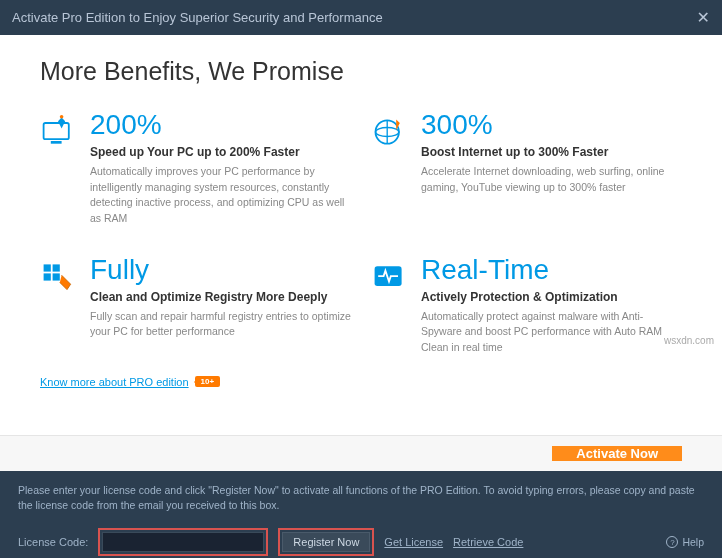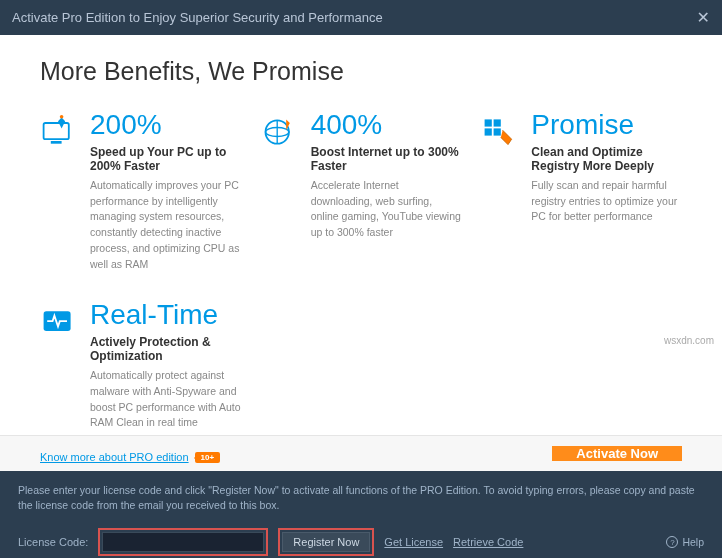--- a/index.html
+++ b/index.html
@@ -4,21 +4,21 @@
   <style>
     * { margin: 0; padding: 0; box-sizing: border-box; }
     body { font-family: "Segoe UI", Arial, sans-serif; width: 722px; height: 558px; overflow: hidden; background: #fff; }
     
     .titlebar { background: #2c3e50; color: #b8c5d6; padding: 8px 12px; display: flex; justify-content: space-between; align-items: center; font-size: 13px; }
     .titlebar-close { color: #b8c5d6; font-size: 16px; cursor: pointer; }
     
     .content { padding: 22px 40px 12px 40px; background: #fff; height: 400px; }
     .headline { font-size: 25px; color: #333; font-weight: 400; margin-bottom: 24px; }
     
-    .features { display: grid; grid-template-columns: 1fr 1fr 1fr; gap: 28px 20px; }
+    .features { display: grid; grid-template-columns: 1fr 1fr; gap: 28px 20px; }
     .feature { display: flex; gap: 14px; }
     .feature-icon { width: 36px; height: 36px; flex-shrink: 0; margin-top: 4px; }
     .feature-title { font-size: 28px; color: #0099e5; font-weight: 300; line-height: 1.1; }
     .feature-subtitle { font-size: 12px; color: #333; font-weight: 600; margin: 4px 0 5px 0; }
     .feature-desc { font-size: 10.5px; color: #888; line-height: 1.5; }
     
     .know-more { display: inline-flex; align-items: center; gap: 6px; margin-top: 20px; }
     .know-more a { color: #0099e5; font-size: 11px; text-decoration: underline; }
     .badge { background: #ff7a00; color: #fff; font-size: 8px; padding: 1px 6px; border-radius: 2px; font-weight: bold; position: relative; }
     .badge::before { content: ''; position: absolute; left: -4px; top: 3px; border: 3px solid transparent; border-right-color: #ff7a00; }
@@ -72,38 +72,38 @@
     <div class="feature">
       <div class="feature-icon">
         <svg viewBox="0 0 40 40">
             <circle cx="18" cy="20" r="13" fill="none" stroke="#0099e5" stroke-width="2"></circle>
             <ellipse cx="18" cy="20" rx="13" ry="5" fill="none" stroke="#0099e5" stroke-width="1.5"></ellipse>
             <path d="M18 7 L18 33" stroke="#0099e5" stroke-width="1.5"></path>
             <path d="M28 6 L32 10 L28 18" fill="#ff7a00"></path>
           </svg>
       </div>
       <div>
-        <div class="feature-title">400%</div>
+        <div class="feature-title">300%</div>
         <div class="feature-subtitle">Boost Internet up to 300% Faster</div>
         <div class="feature-desc">Accelerate Internet downloading, web surfing, online gaming, YouTube viewing up to 300% faster</div>
       </div>
     </div>
 
     <div class="feature">
       <div class="feature-icon">
         <svg viewBox="0 0 40 40">
             <rect x="4" y="6" width="8" height="8" fill="#0099e5"></rect>
             <rect x="14" y="6" width="8" height="8" fill="#0099e5"></rect>
             <rect x="4" y="16" width="8" height="8" fill="#0099e5"></rect>
             <rect x="14" y="16" width="8" height="8" fill="#0099e5"></rect>
             <path d="M24 18 L34 28 L30 34 L22 26" fill="#ff7a00" stroke="#cc6600" stroke-width="1"></path>
           </svg>
       </div>
       <div>
-        <div class="feature-title">Promise</div>
+        <div class="feature-title">Fully</div>
         <div class="feature-subtitle">Clean and Optimize Registry More Deeply</div>
         <div class="feature-desc">Fully scan and repair harmful registry entries to optimize your PC for better performance</div>
       </div>
     </div>
 
     <div class="feature">
       <div class="feature-icon">
         <svg viewBox="0 0 40 40">
             <rect x="4" y="8" width="30" height="22" rx="3" fill="#0099e5"></rect>
             <path d="M8 19 L14 19 L16 13 L20 25 L22 19 L30 19" stroke="#fff" stroke-width="2" fill="none"></path>

